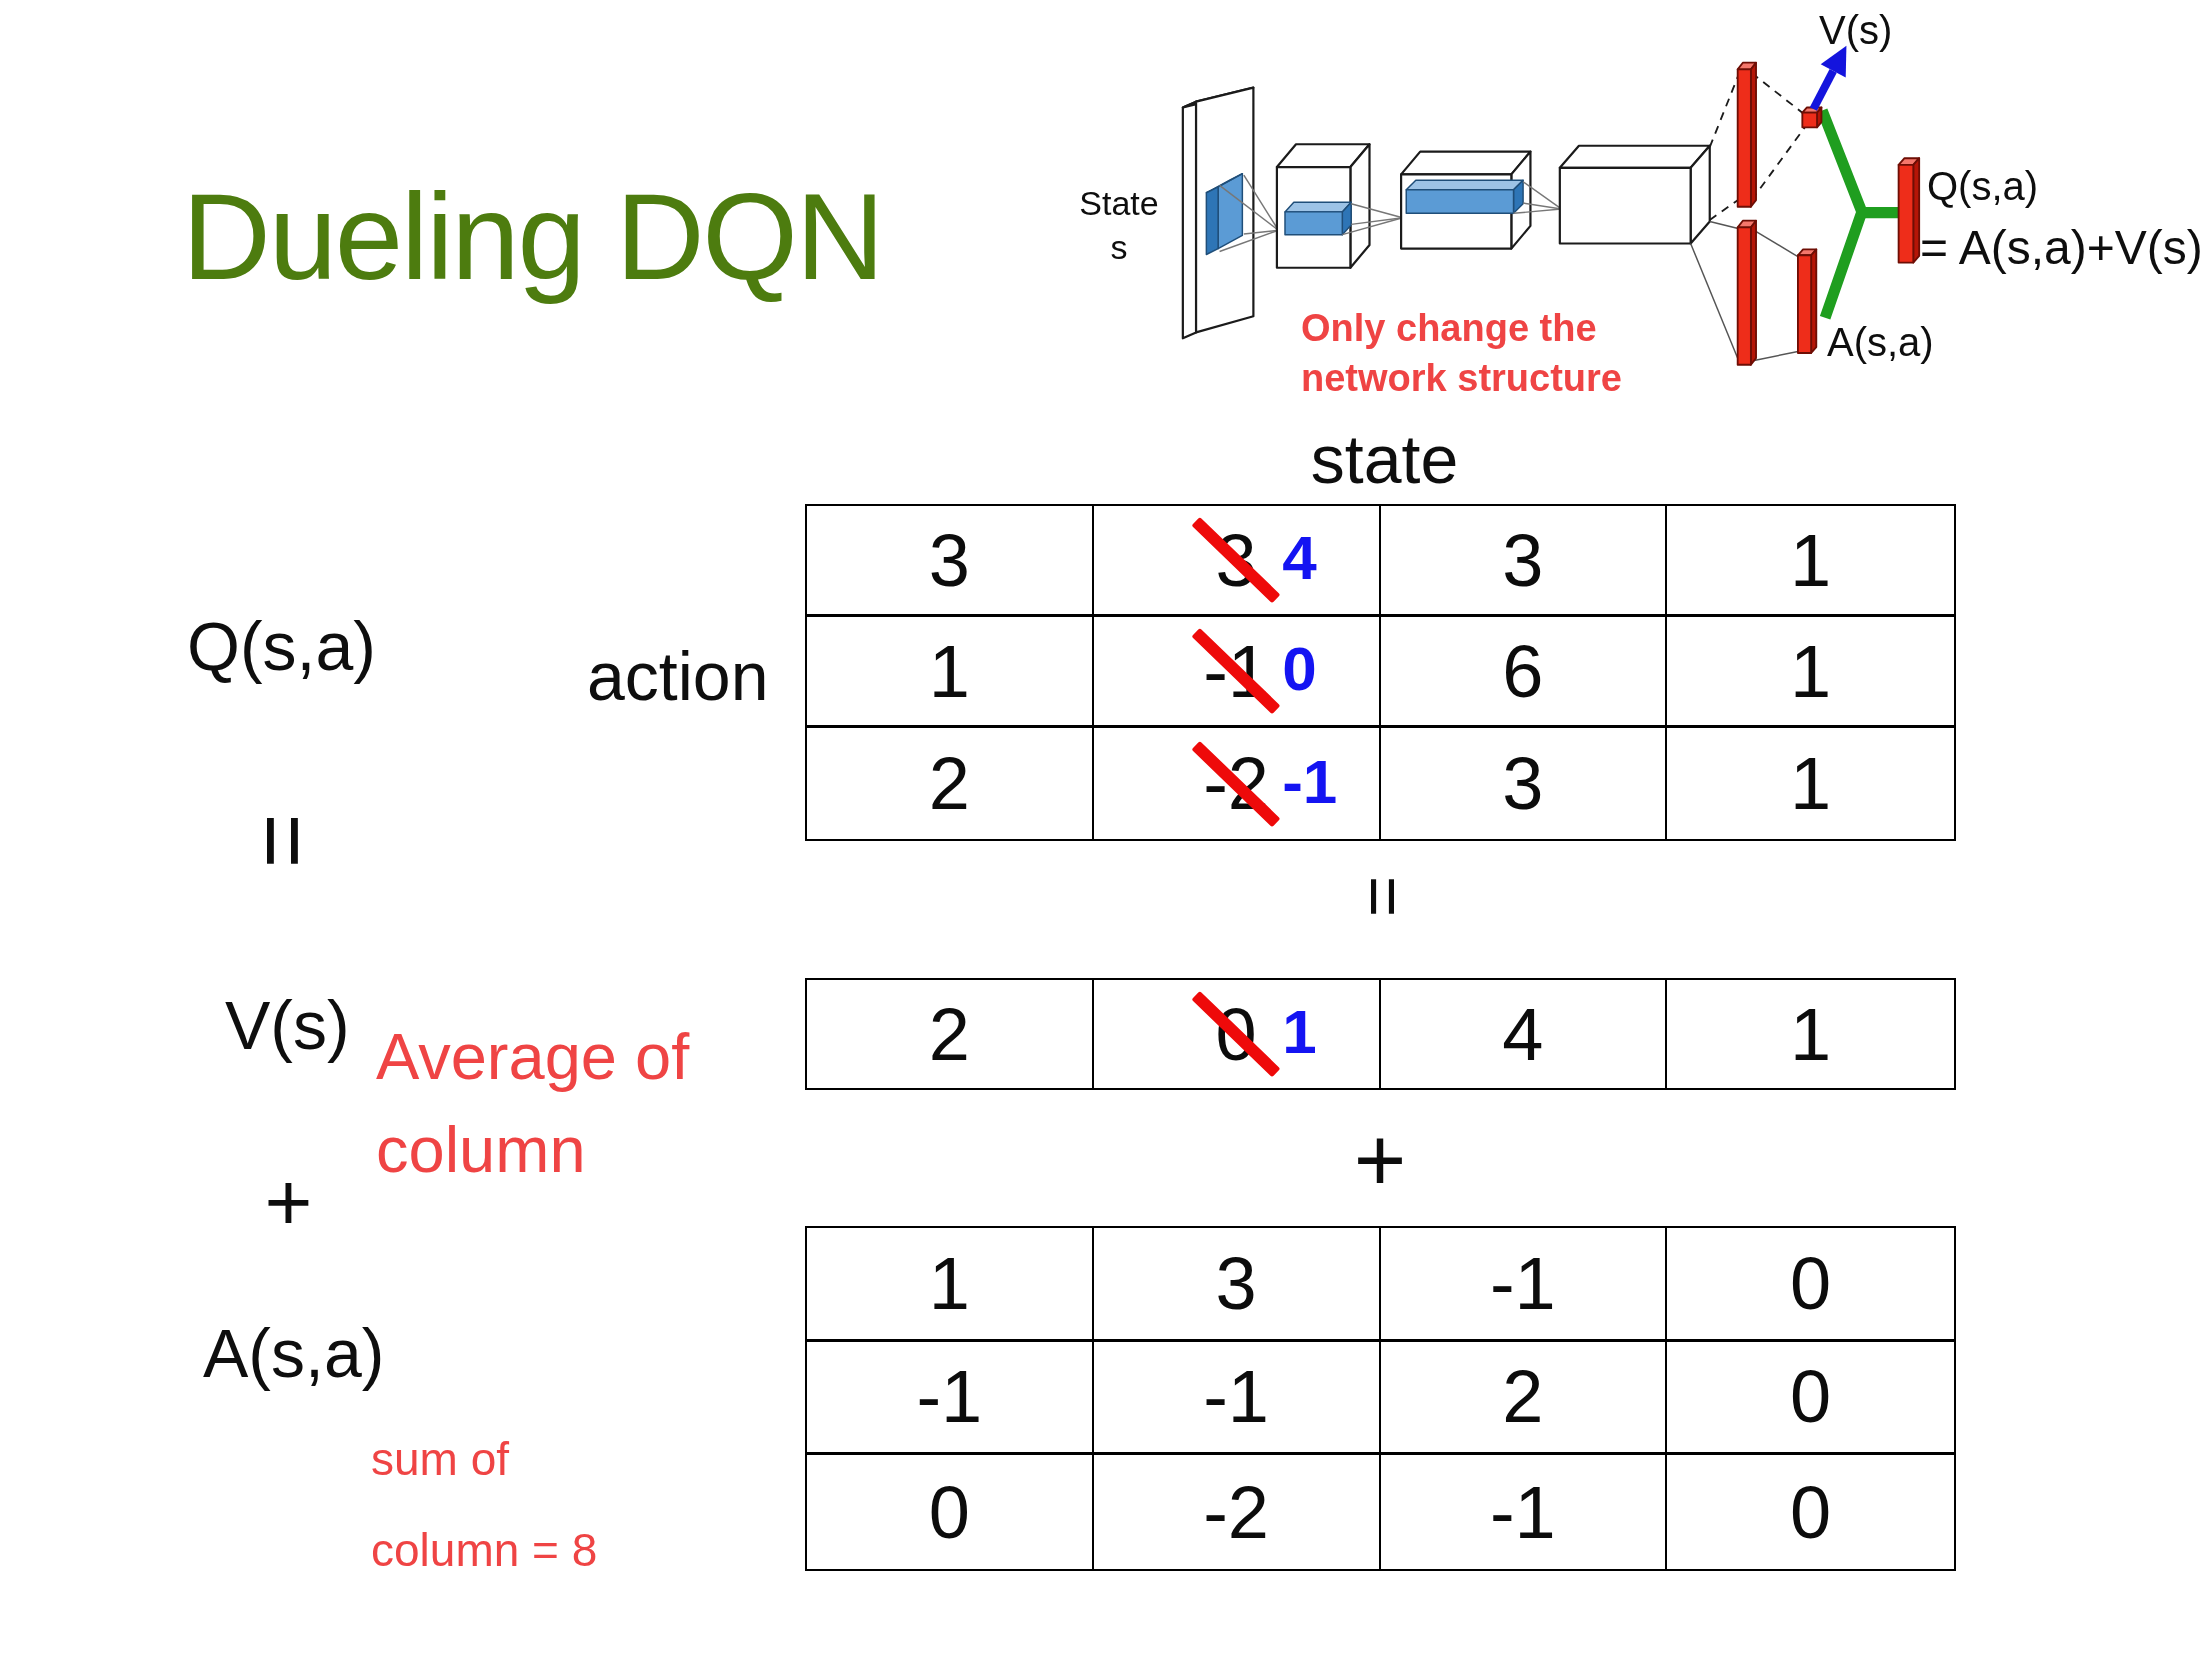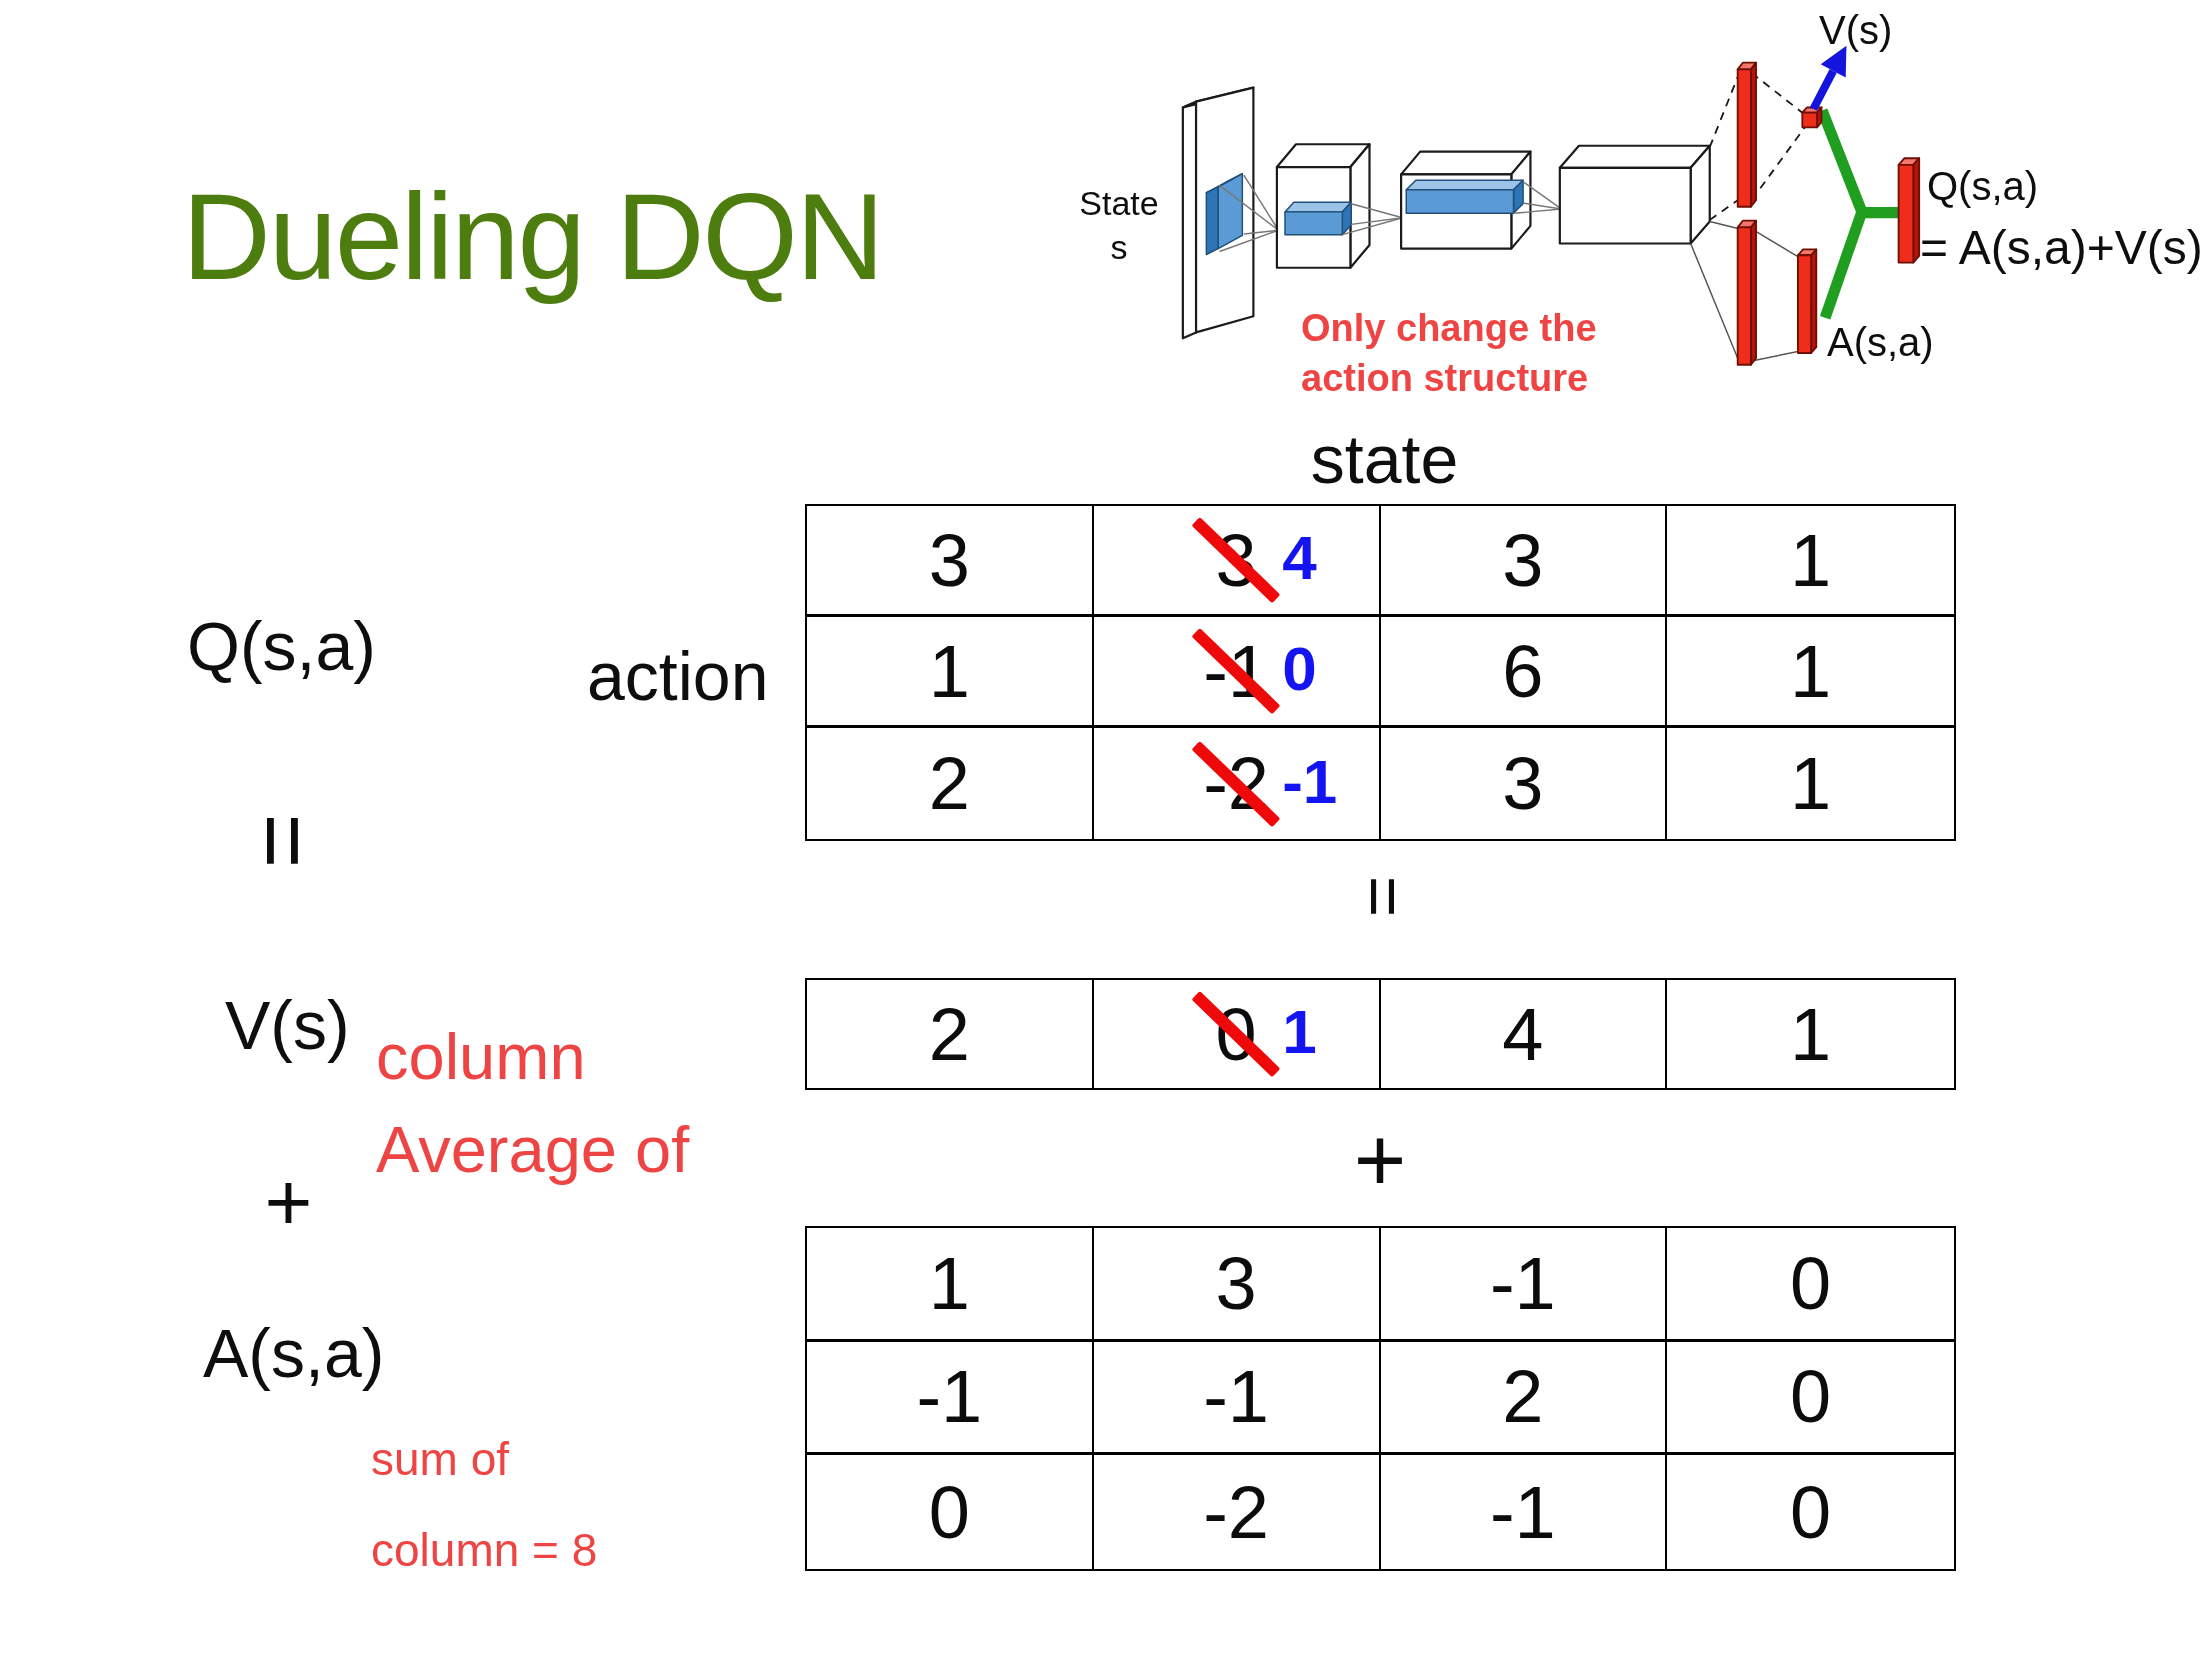--- a/index.html
+++ b/index.html
@@ -168,37 +168,37 @@
       <polygon points="2583,224 2603,224 2603,357 2583,357" fill="#ee2d1a"></polygon>
     </g>
 
     <g>
       <line x1="2467" y1="148" x2="2494" y2="96" stroke="#1414dd" stroke-width="11"></line>
       <polygon points="2512,62 2511,105 2477,87" fill="#1414dd"></polygon>
     </g>
   </svg>
 
   <div class="lbl dg-state"><div>State</div><div>s</div></div>
-  <div class="lbl dg-note blue"><div>Only change the</div><div>action structure</div></div>
+  <div class="lbl dg-note blue"><div>Only change the</div><div>network structure</div></div>
   <div class="lbl dg-vs">V(s)</div>
   <div class="lbl dg-q">Q(s,a)</div>
   <div class="lbl dg-qeq">= A(s,a)+V(s)</div>
   <div class="lbl dg-a">A(s,a)</div>
 
   <div class="lbl state-hdr">state</div>
   <div class="lbl q-lbl">Q(s,a)</div>
   <div class="lbl action-lbl">action</div>
   <div class="sym eq-left">
       <span class="rot">=</span>
     </div>
   <div class="sym eq-mid">
       <span class="rot">=</span>
     </div>
   <div class="lbl v-lbl">V(s)</div>
-  <div class="lbl avg-note blue"><div>column</div><div>Average of</div></div>
+  <div class="lbl avg-note blue"><div>Average of</div><div>column</div></div>
   <div class="sym plus-left">
       <span>+</span>
     </div>
   <div class="sym plus-mid">
       <span>+</span>
     </div>
   <div class="lbl a-lbl">A(s,a)</div>
   <div class="lbl sum-note blue"><div>sum of</div><div>column = 8</div></div>
 
   <div class="mtable q-table">

